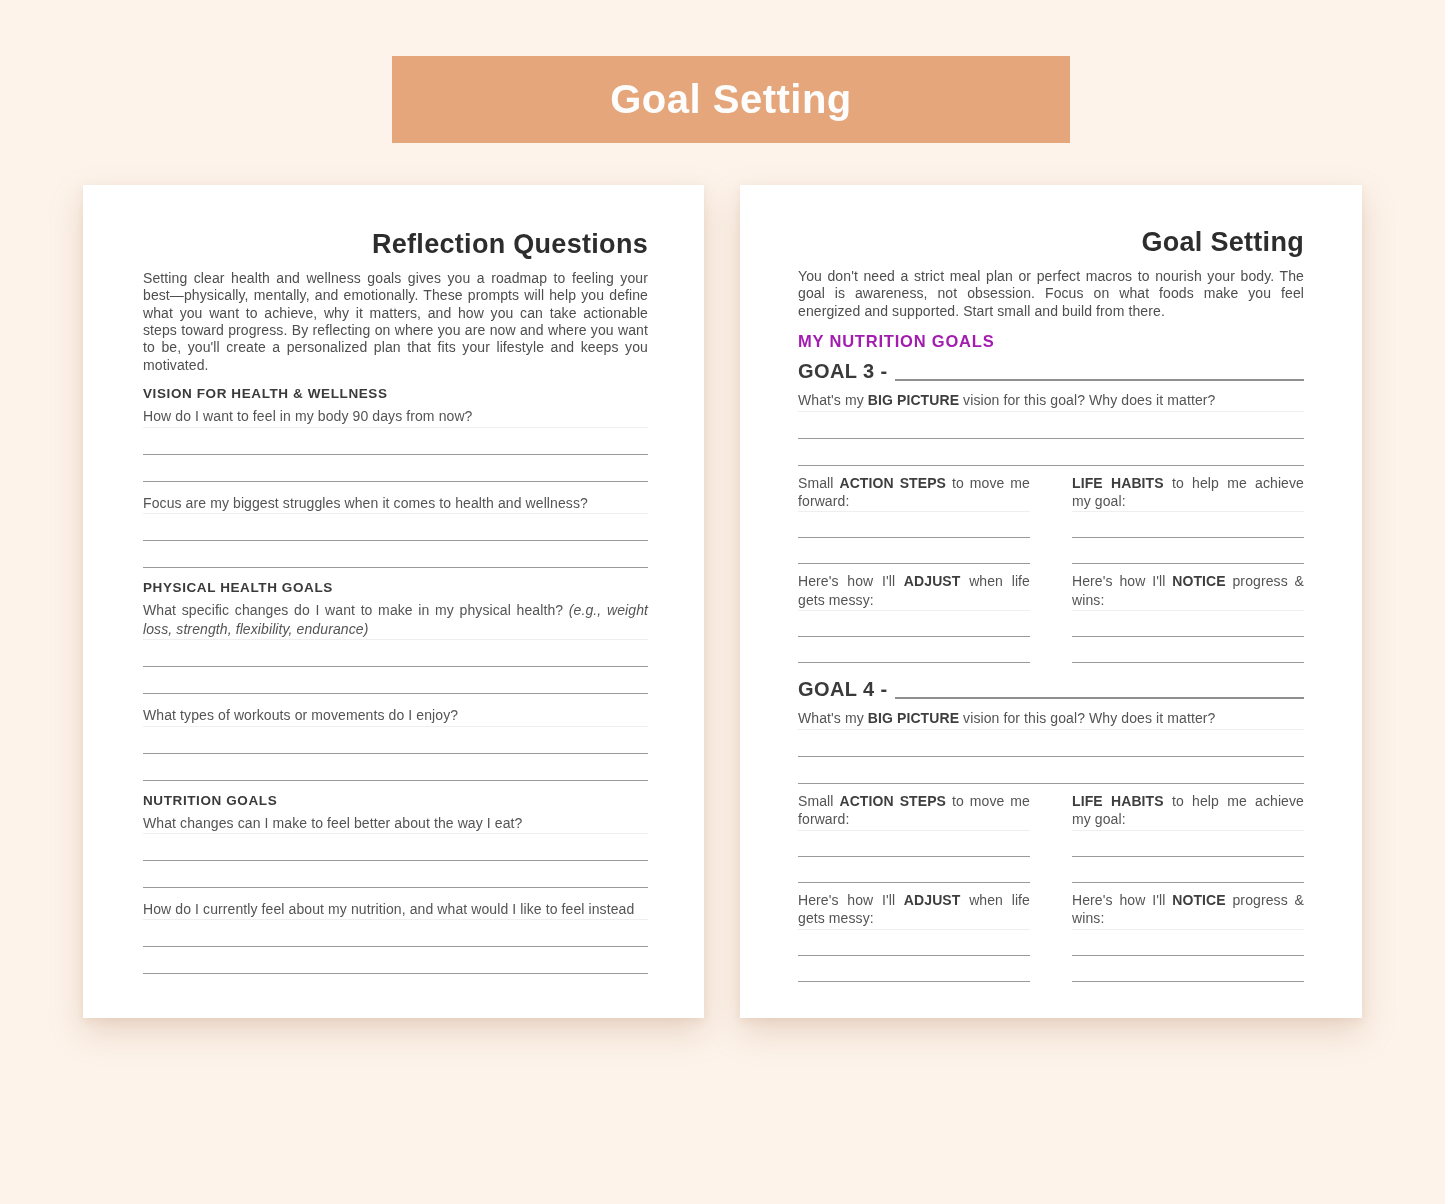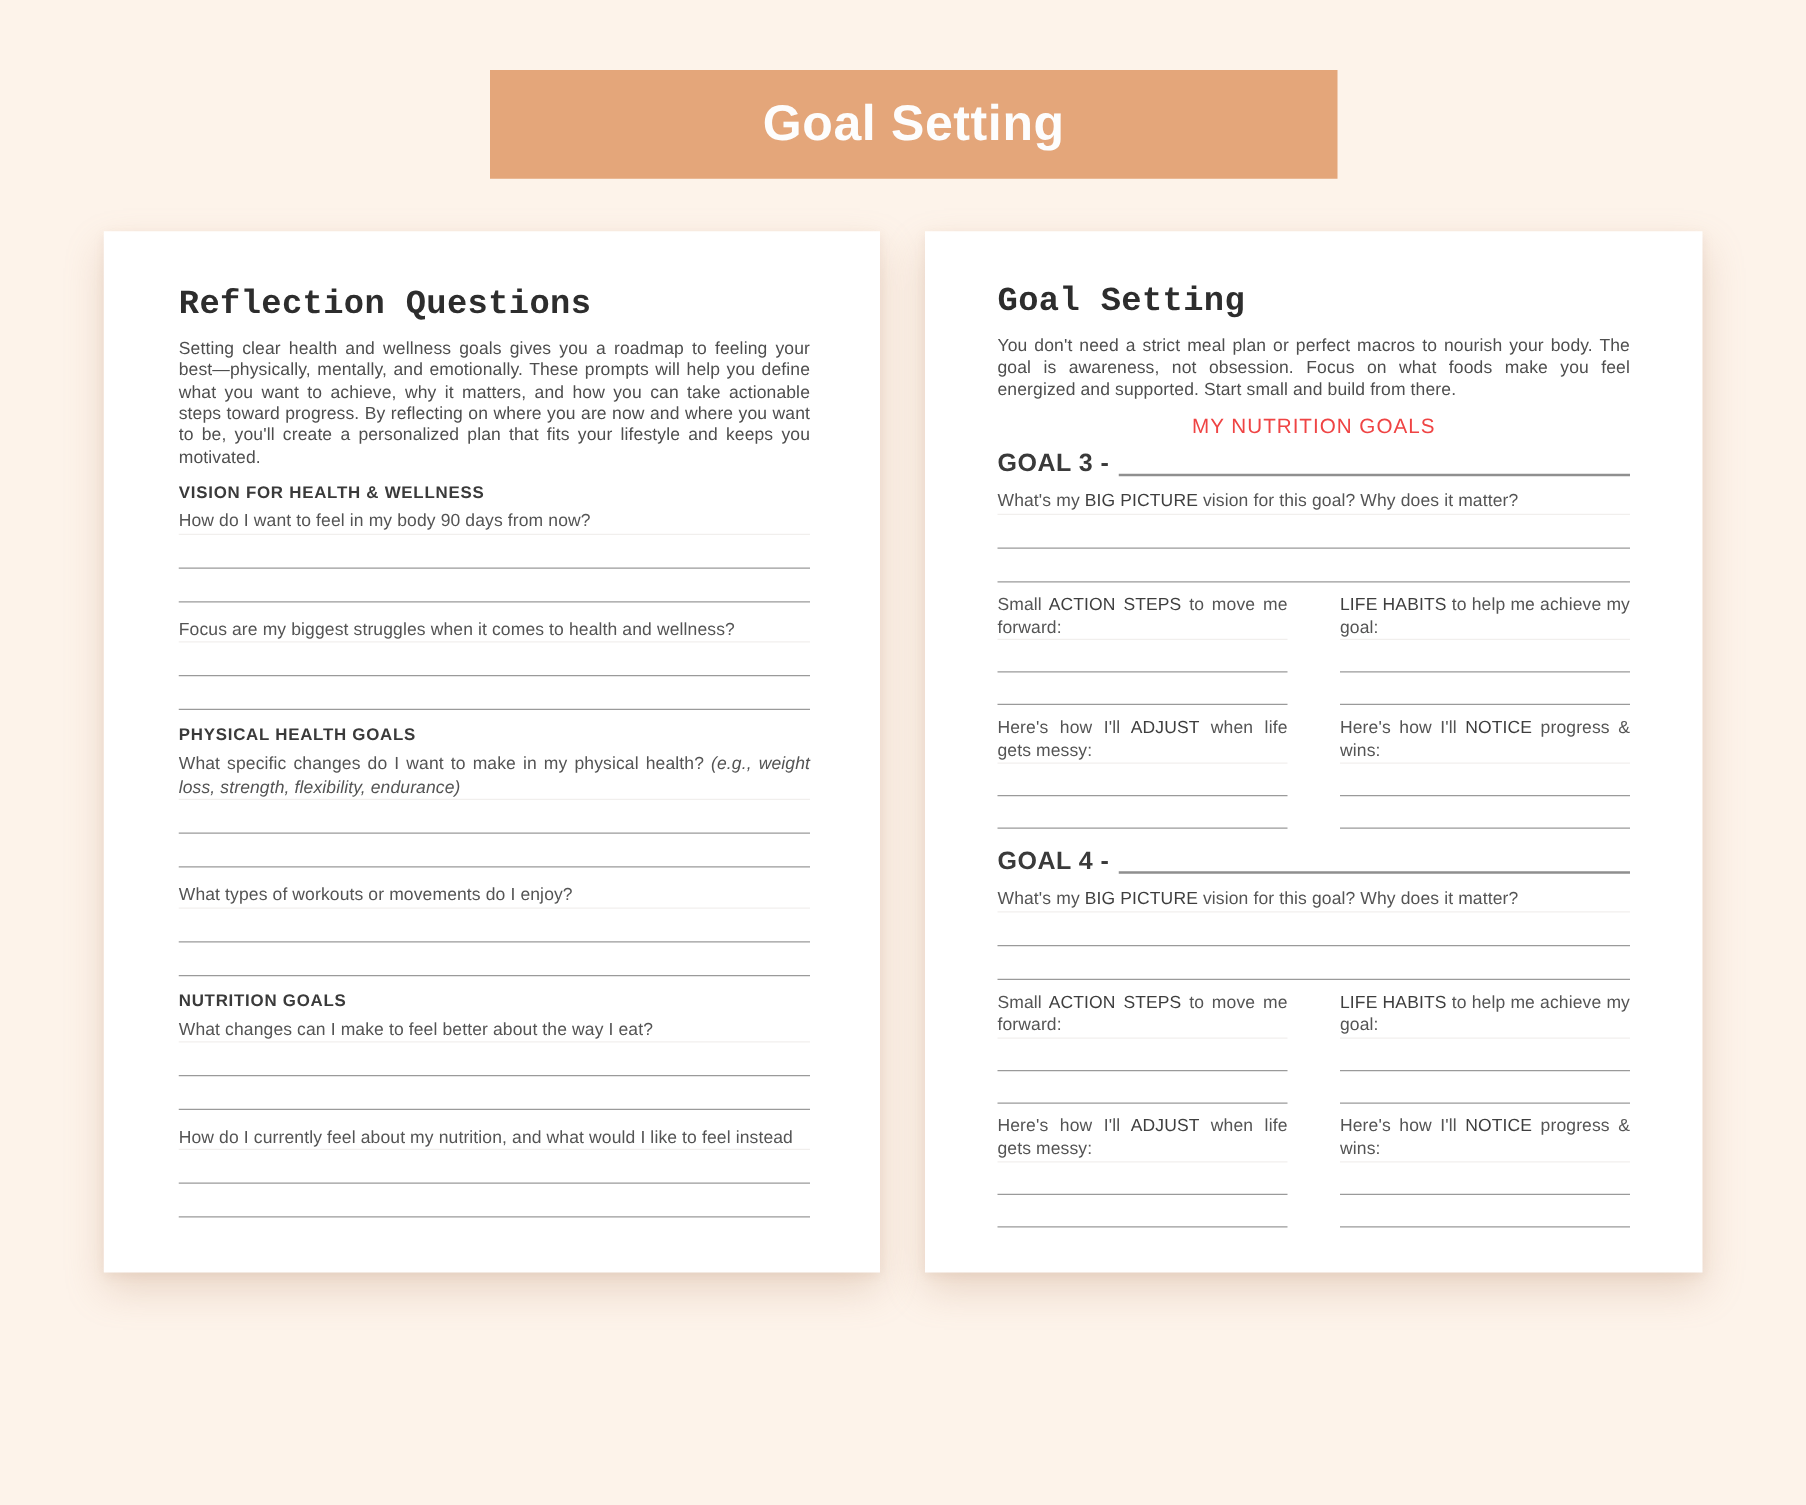--- a/index.html
+++ b/index.html
@@ -31,26 +31,26 @@
     position: absolute;
     top: 185px; height: 833px;
     background: #ffffff;
     box-shadow: 0 14px 30px rgba(190,150,120,0.32), 0 3px 8px rgba(190,150,120,0.15);
     overflow: hidden;
   }
   .page-left  { left: 83px;  width: 621px; padding: 44px 56px 0 60px; }
   .page-right { left: 740px; width: 622px; padding: 42px 58px 0 58px; }
 
   .page-title {
-    font-family: Liberation Mono, monospace;
+    font-family: Liberation Sans, sans-serif;
     font-weight: bold;
     font-size: 27px;
     line-height: 31px;
     color: #2d2d2d;
-    text-align: left;
+    text-align: right;
     letter-spacing: 0.3px;
     margin-bottom: 10px;
   }
   .intro {
     font-size: 14px;
     line-height: 1.24;
     color: #4e4e4e;
     text-align: justify;
     letter-spacing: 0.1px;
     margin-bottom: 12px;
@@ -58,38 +58,37 @@
 
   .sec-heading {
     font-size: 13.5px;
     font-weight: bold;
     letter-spacing: 0.6px;
     color: #3a3a3a;
     margin: 6px 0 6px;
   }
   .subheading {
     font-size: 16.5px;
-    font-weight: normal;
+    font-weight: bold;
     letter-spacing: 0.8px;
-    color: #ef4444;
+    color: #a21caf;
     margin: 2px 0 10px;
-    text-align: center;
   }
 
   .question {
     font-size: 14px;
     line-height: 1.32;
     color: #545454;
     text-align: justify;
     letter-spacing: 0.1px;
     border-bottom: 1px solid rgba(120,100,80,0.10);
     padding-bottom: 1px;
   }
   .question em { font-style: italic; }
-  .question strong { color: #3e3e3e; font-weight: normal; }
+  .question strong { color: #3e3e3e; font-weight: bold; }
 
   .q-group { margin-bottom: 12px; }
   .section { margin-bottom: 10px; }
 
   .write-line {
     height: 27px;
     border-bottom: 1px solid #9a9a9a;
   }
   .page-left .write-line { height: 27px; }
 

